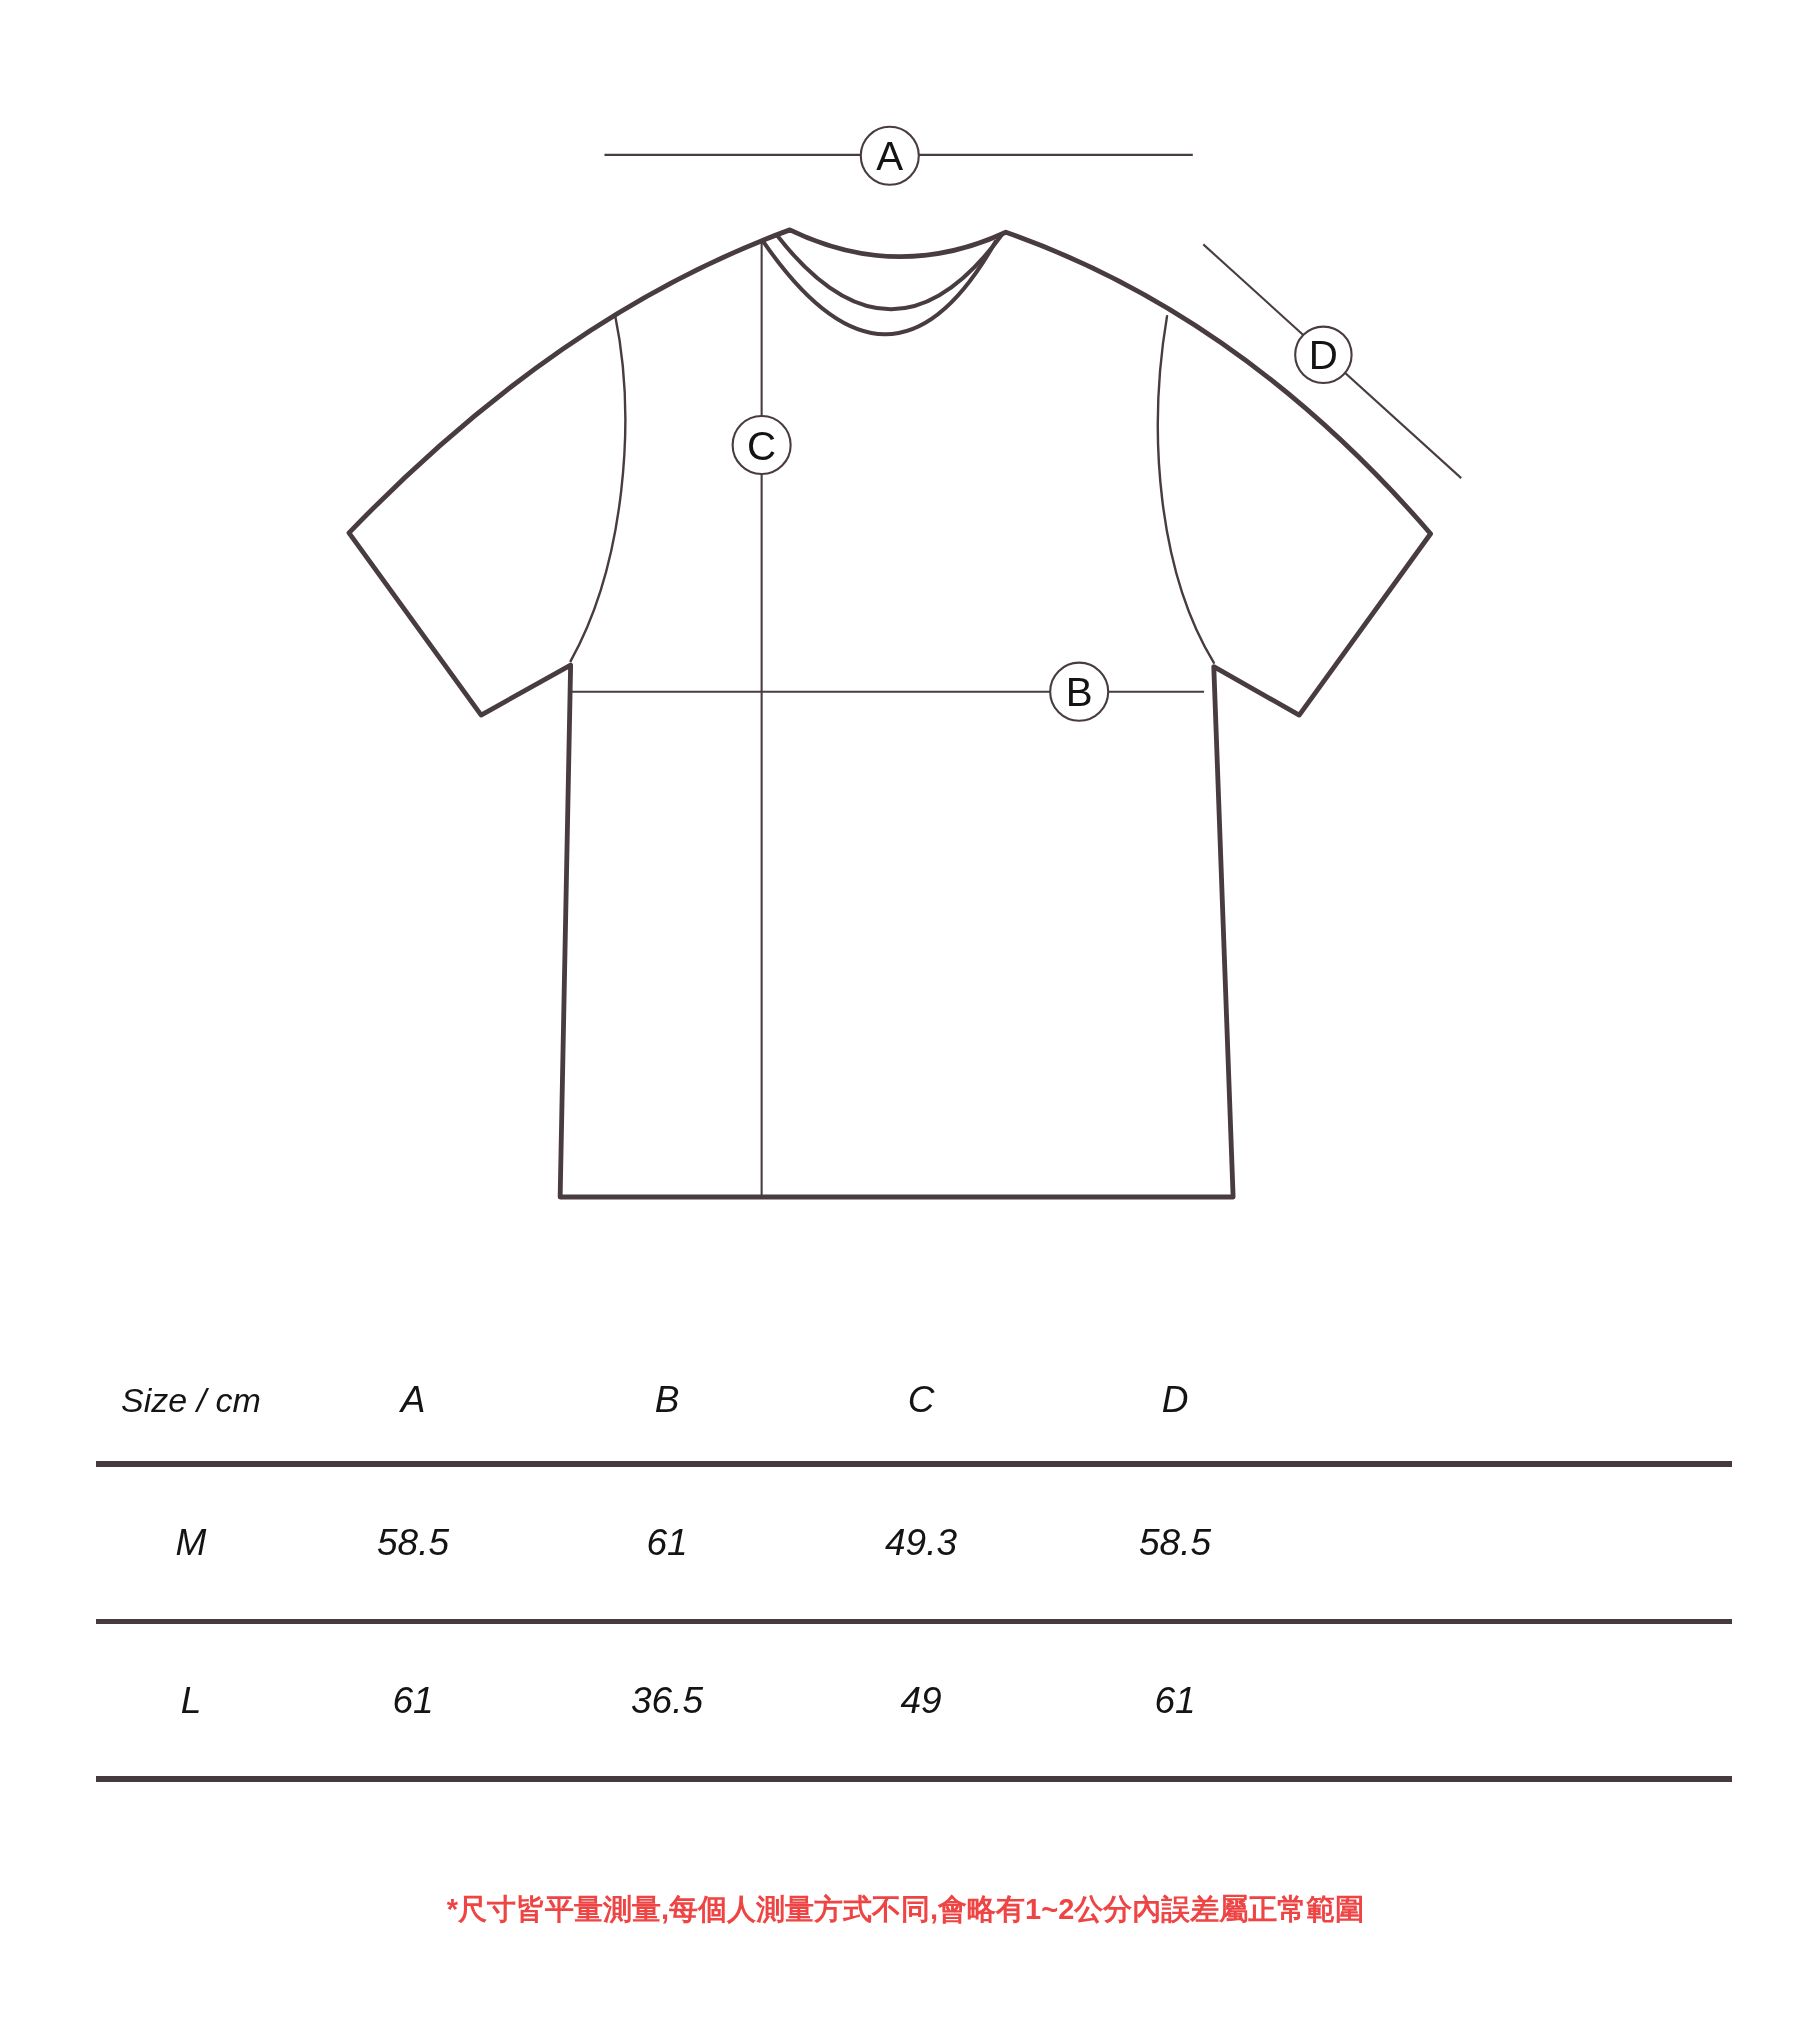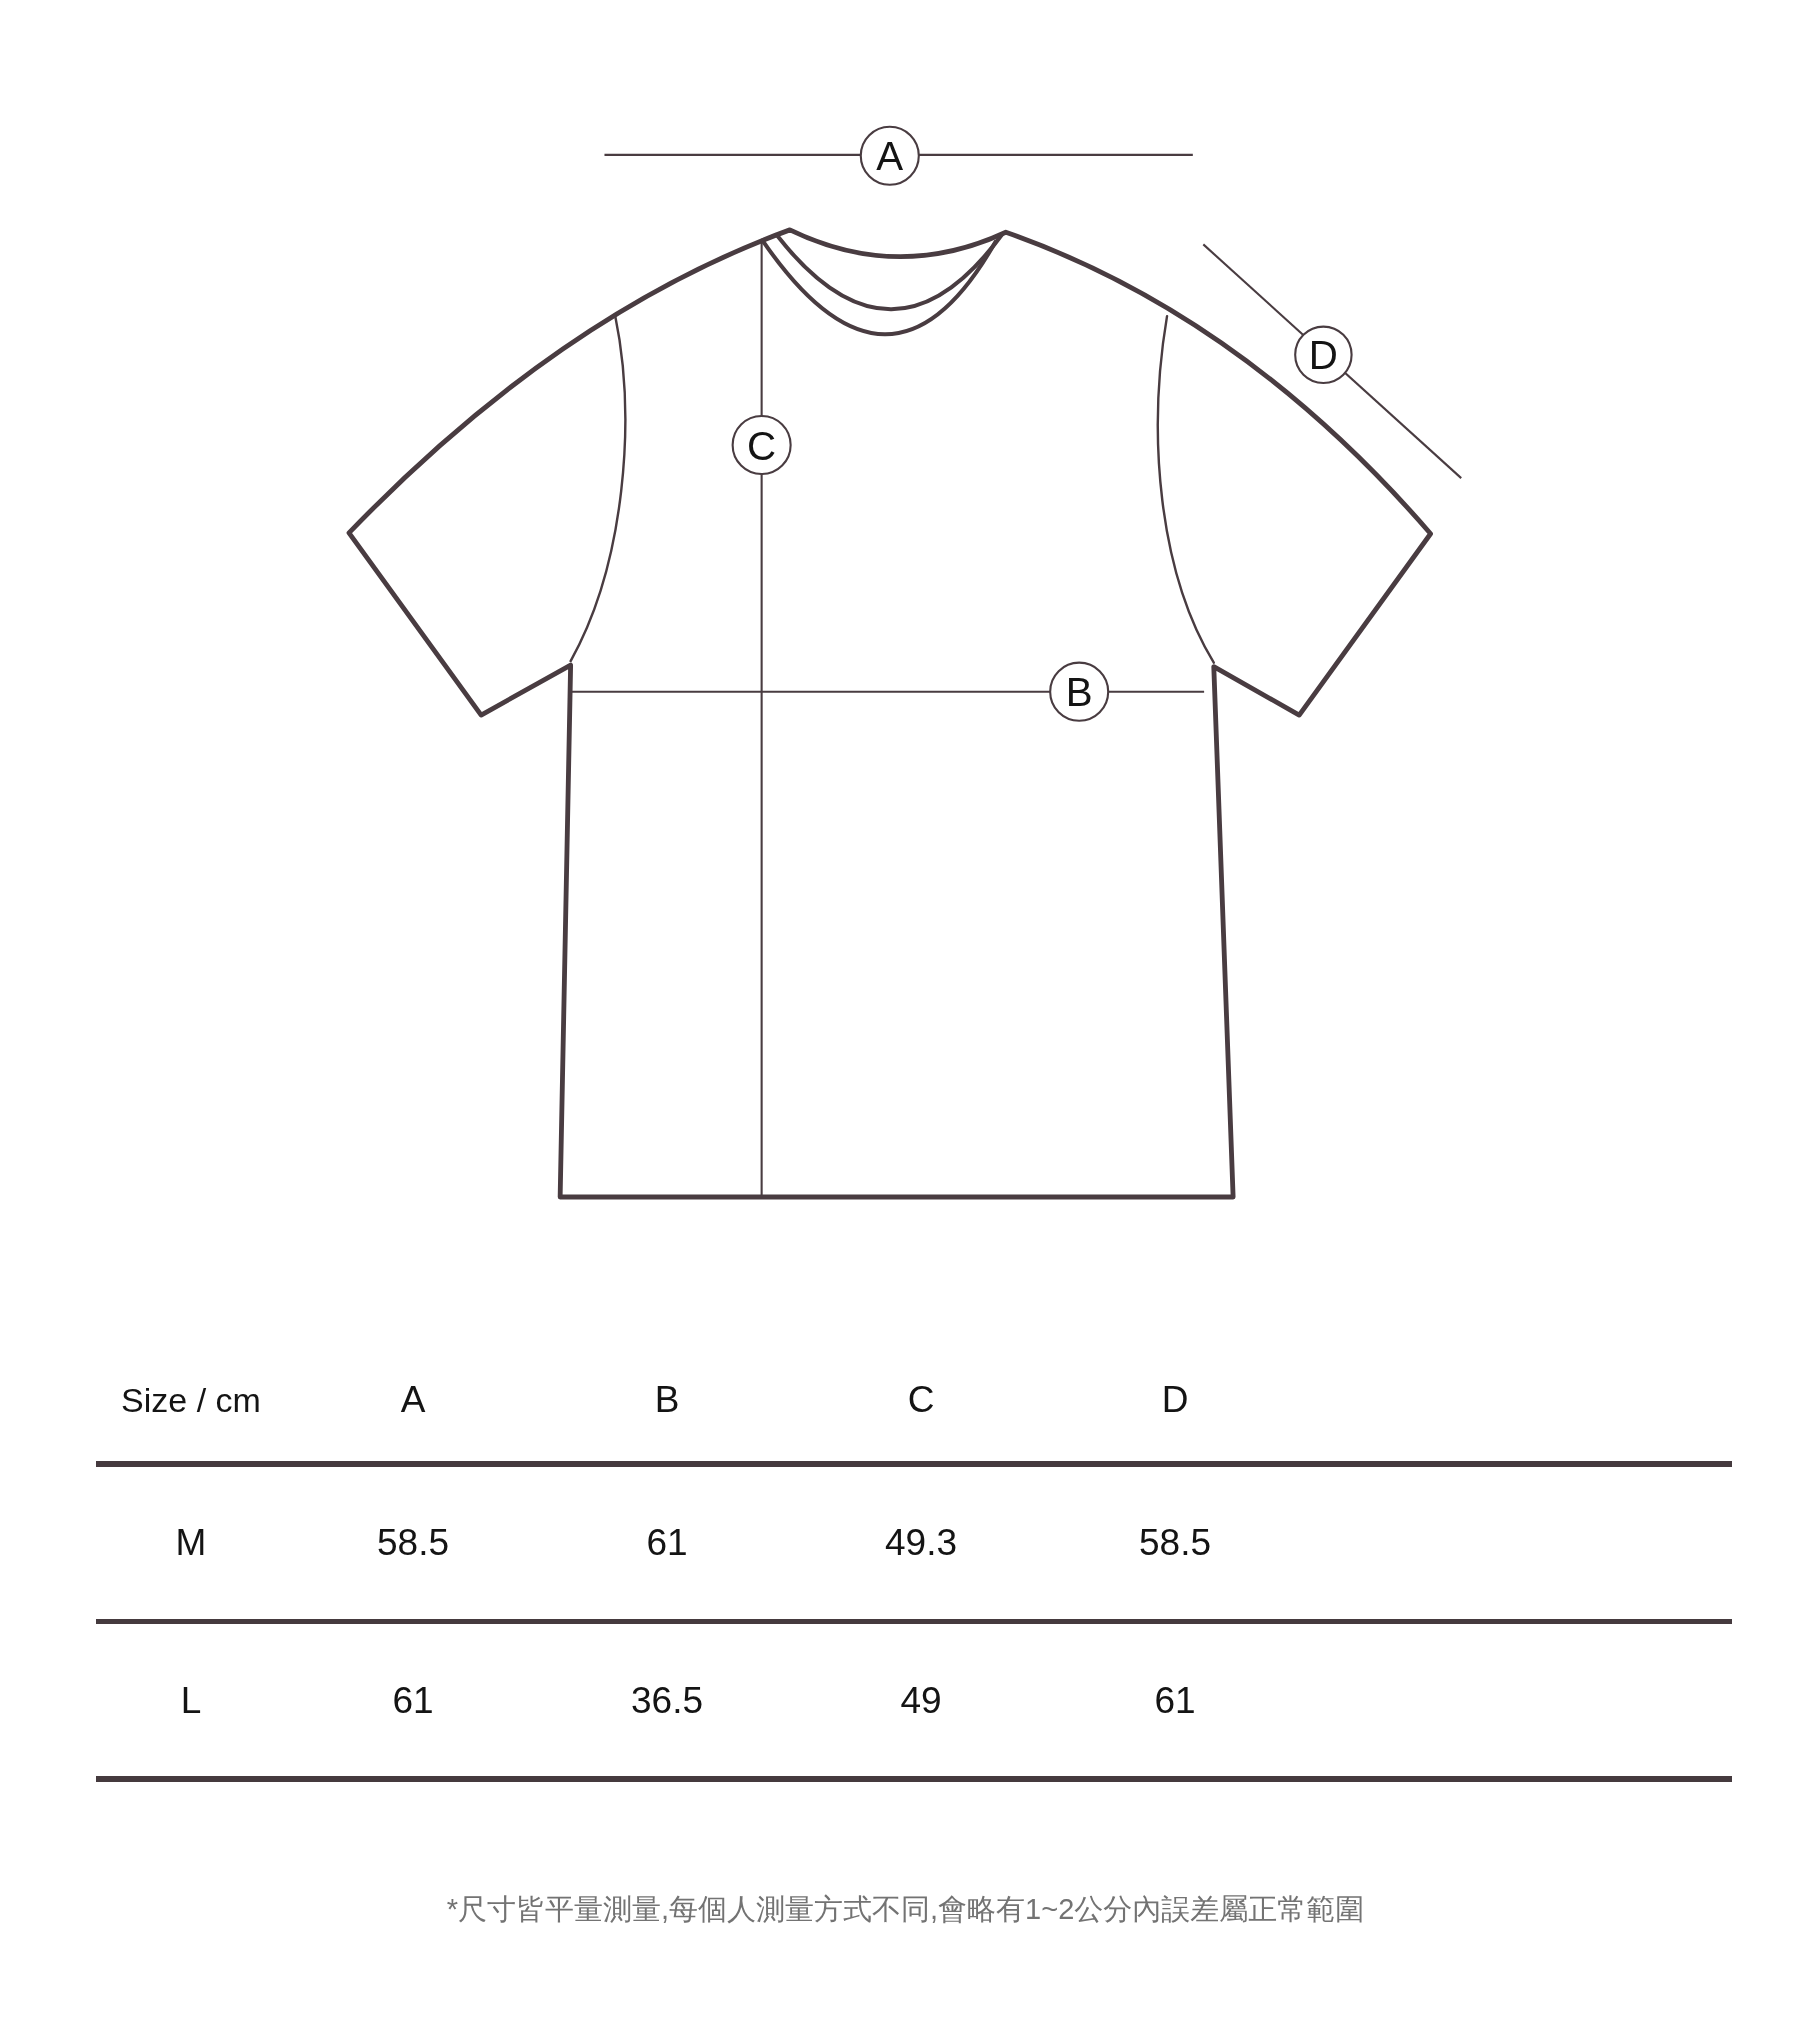--- a/index.html
+++ b/index.html
@@ -62,20 +62,21 @@
   .size-table {
     position: absolute;
     left: 96px;
     top: 1338px;
     width: 1636px;
   }
   .t-row {
     display: grid;
     grid-template-columns: 190px 254px 254px 254px 254px 254px;
     align-items: center;
+    font-style: italic;
   }
   .t-row .cell {
     text-align: center;
     font-size: 37px;
     line-height: 1;
     white-space: nowrap;
   }
   .t-row .cell.size-unit {
     font-size: 34px;
   }
@@ -87,23 +88,23 @@
   }
 
   
   .footer-note {
     position: absolute;
     left: 0;
     top: 1894px;
     width: 1811px;
     text-align: center;
     font-size: 29px;
-    font-weight: normal;
+    font-weight: bold;
     line-height: 1.1;
-    color: #737373;
+    color: #ef4444;
   }
 </style>
 </head>
 <body>
 
 <svg class="diagram-svg" width="1811" height="1306" viewBox="0 0 2247 1620">
 
   <line class="measure-line" x1="750" y1="192" x2="1480" y2="192"></line>
   <line class="measure-line" x1="708" y1="858" x2="1494" y2="858"></line>
   <line class="measure-line" x1="945" y1="298" x2="945" y2="1485"></line>

